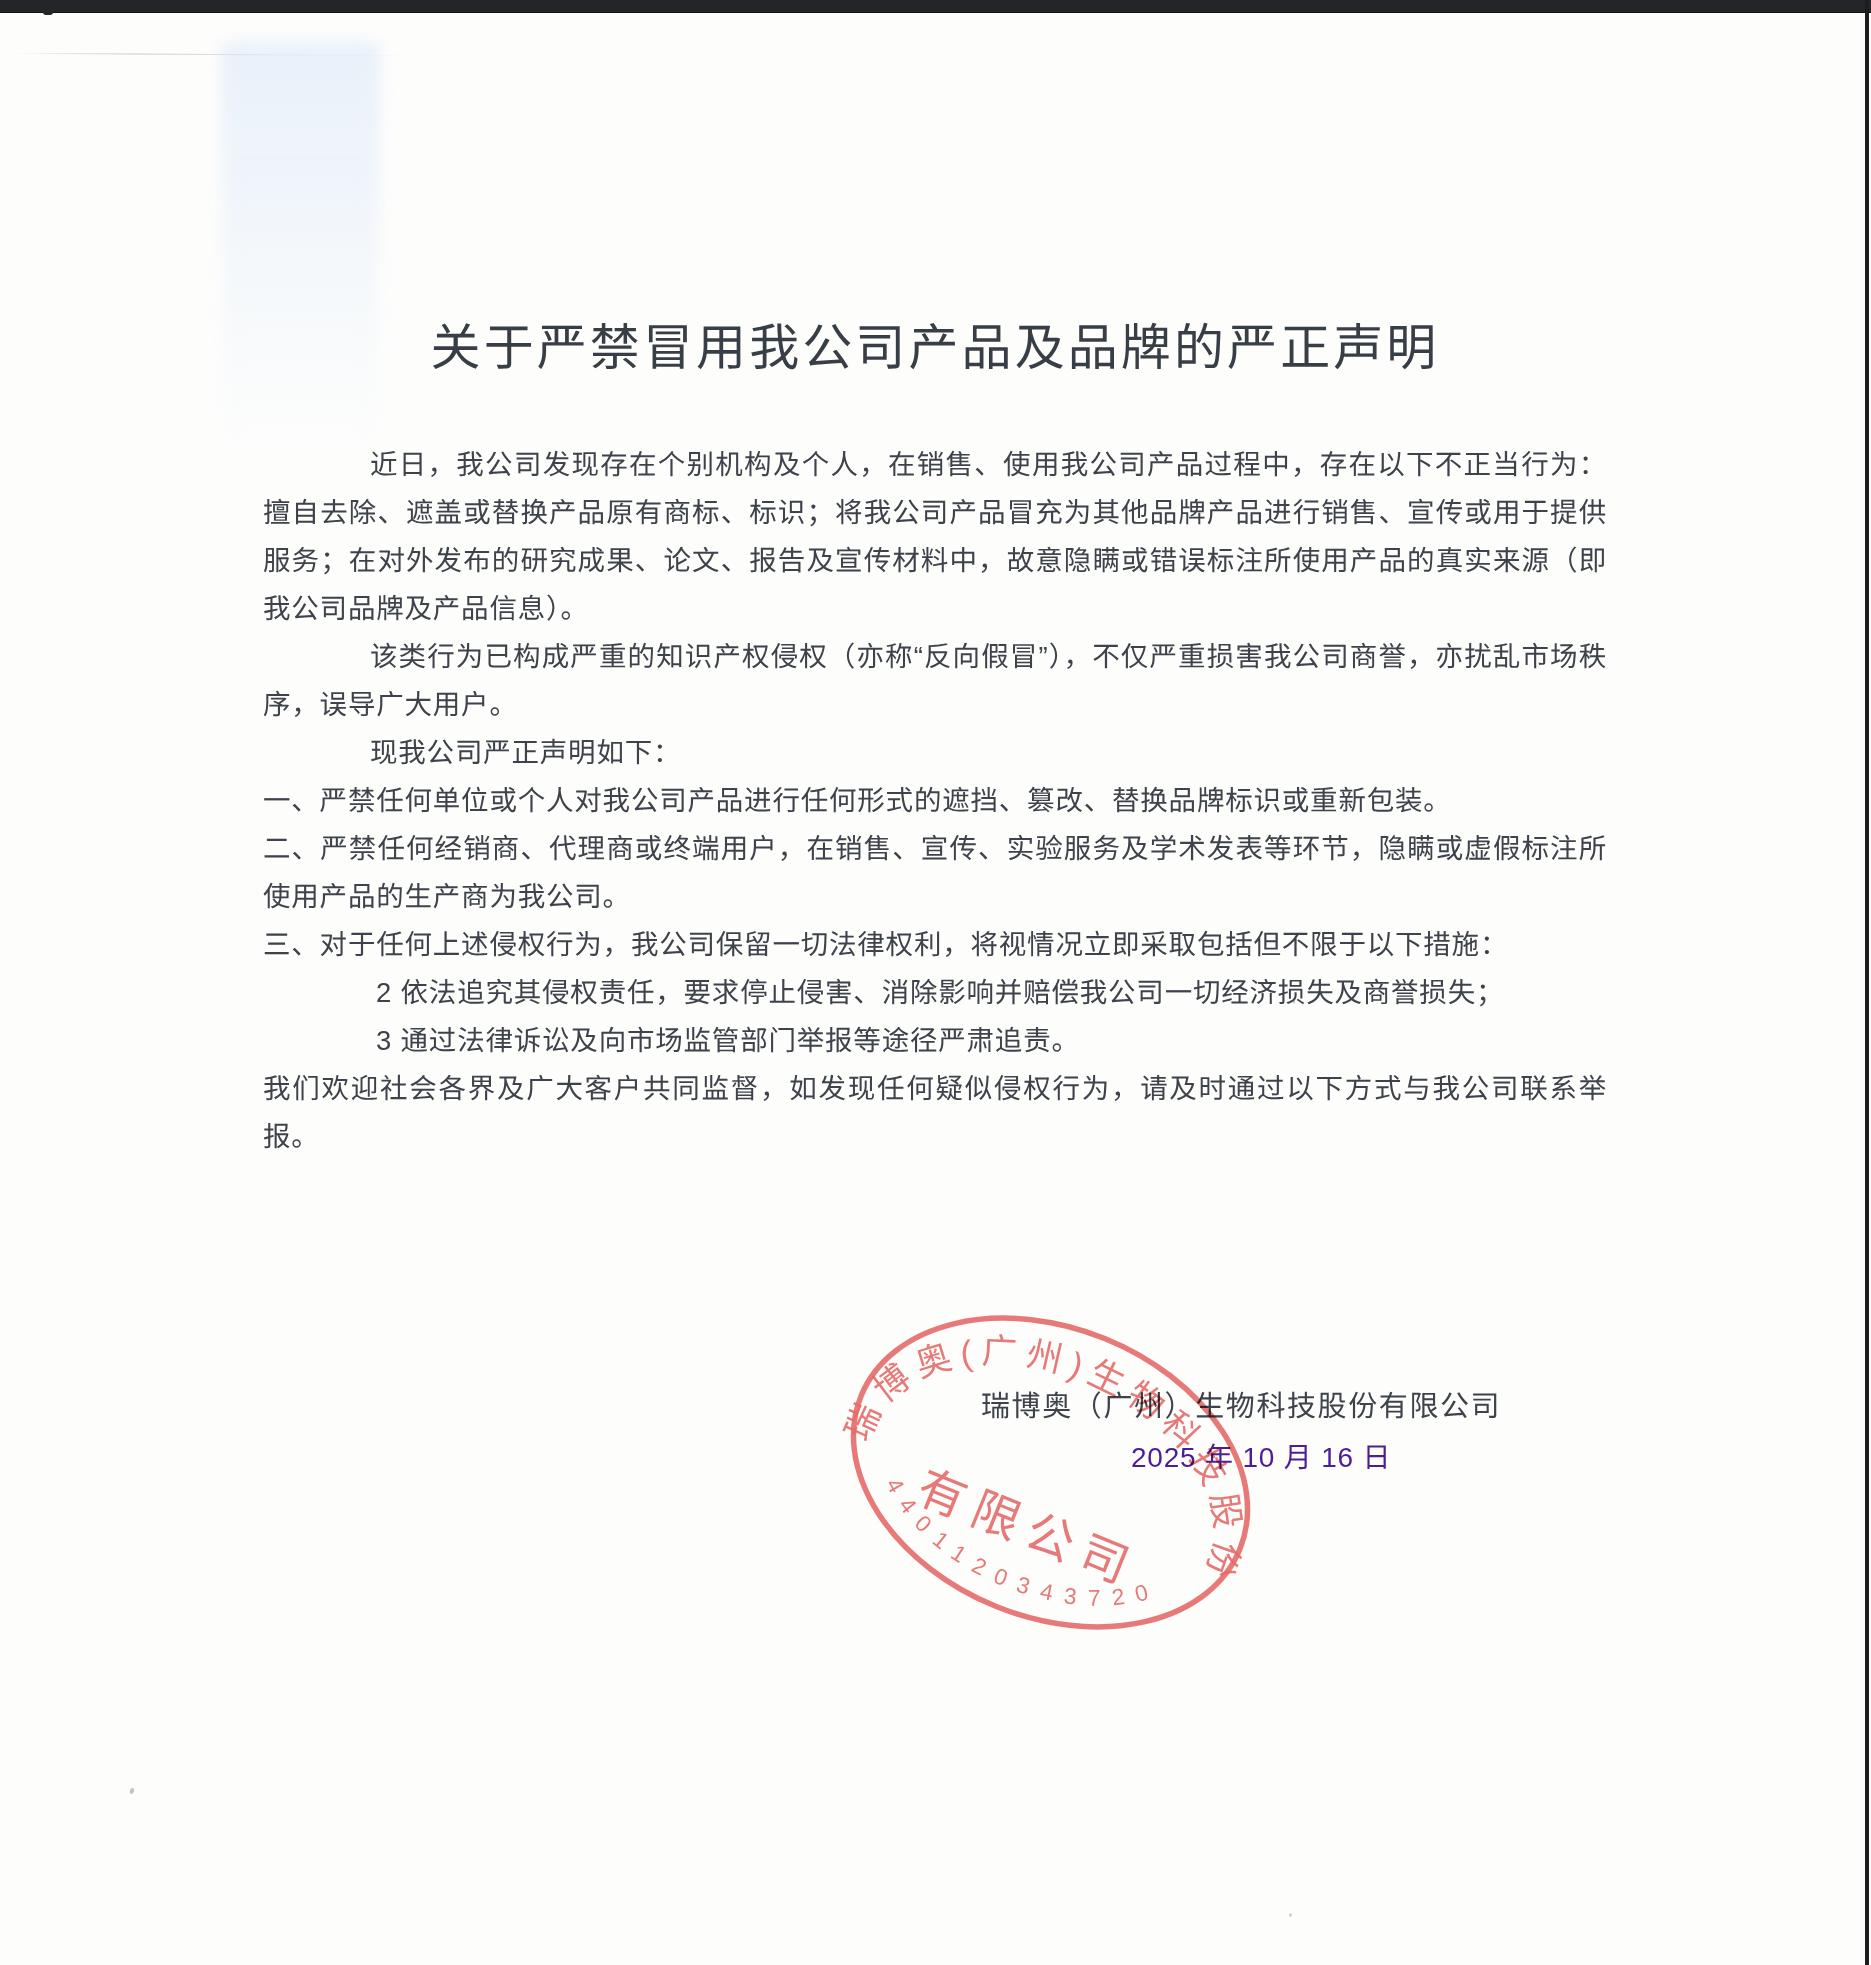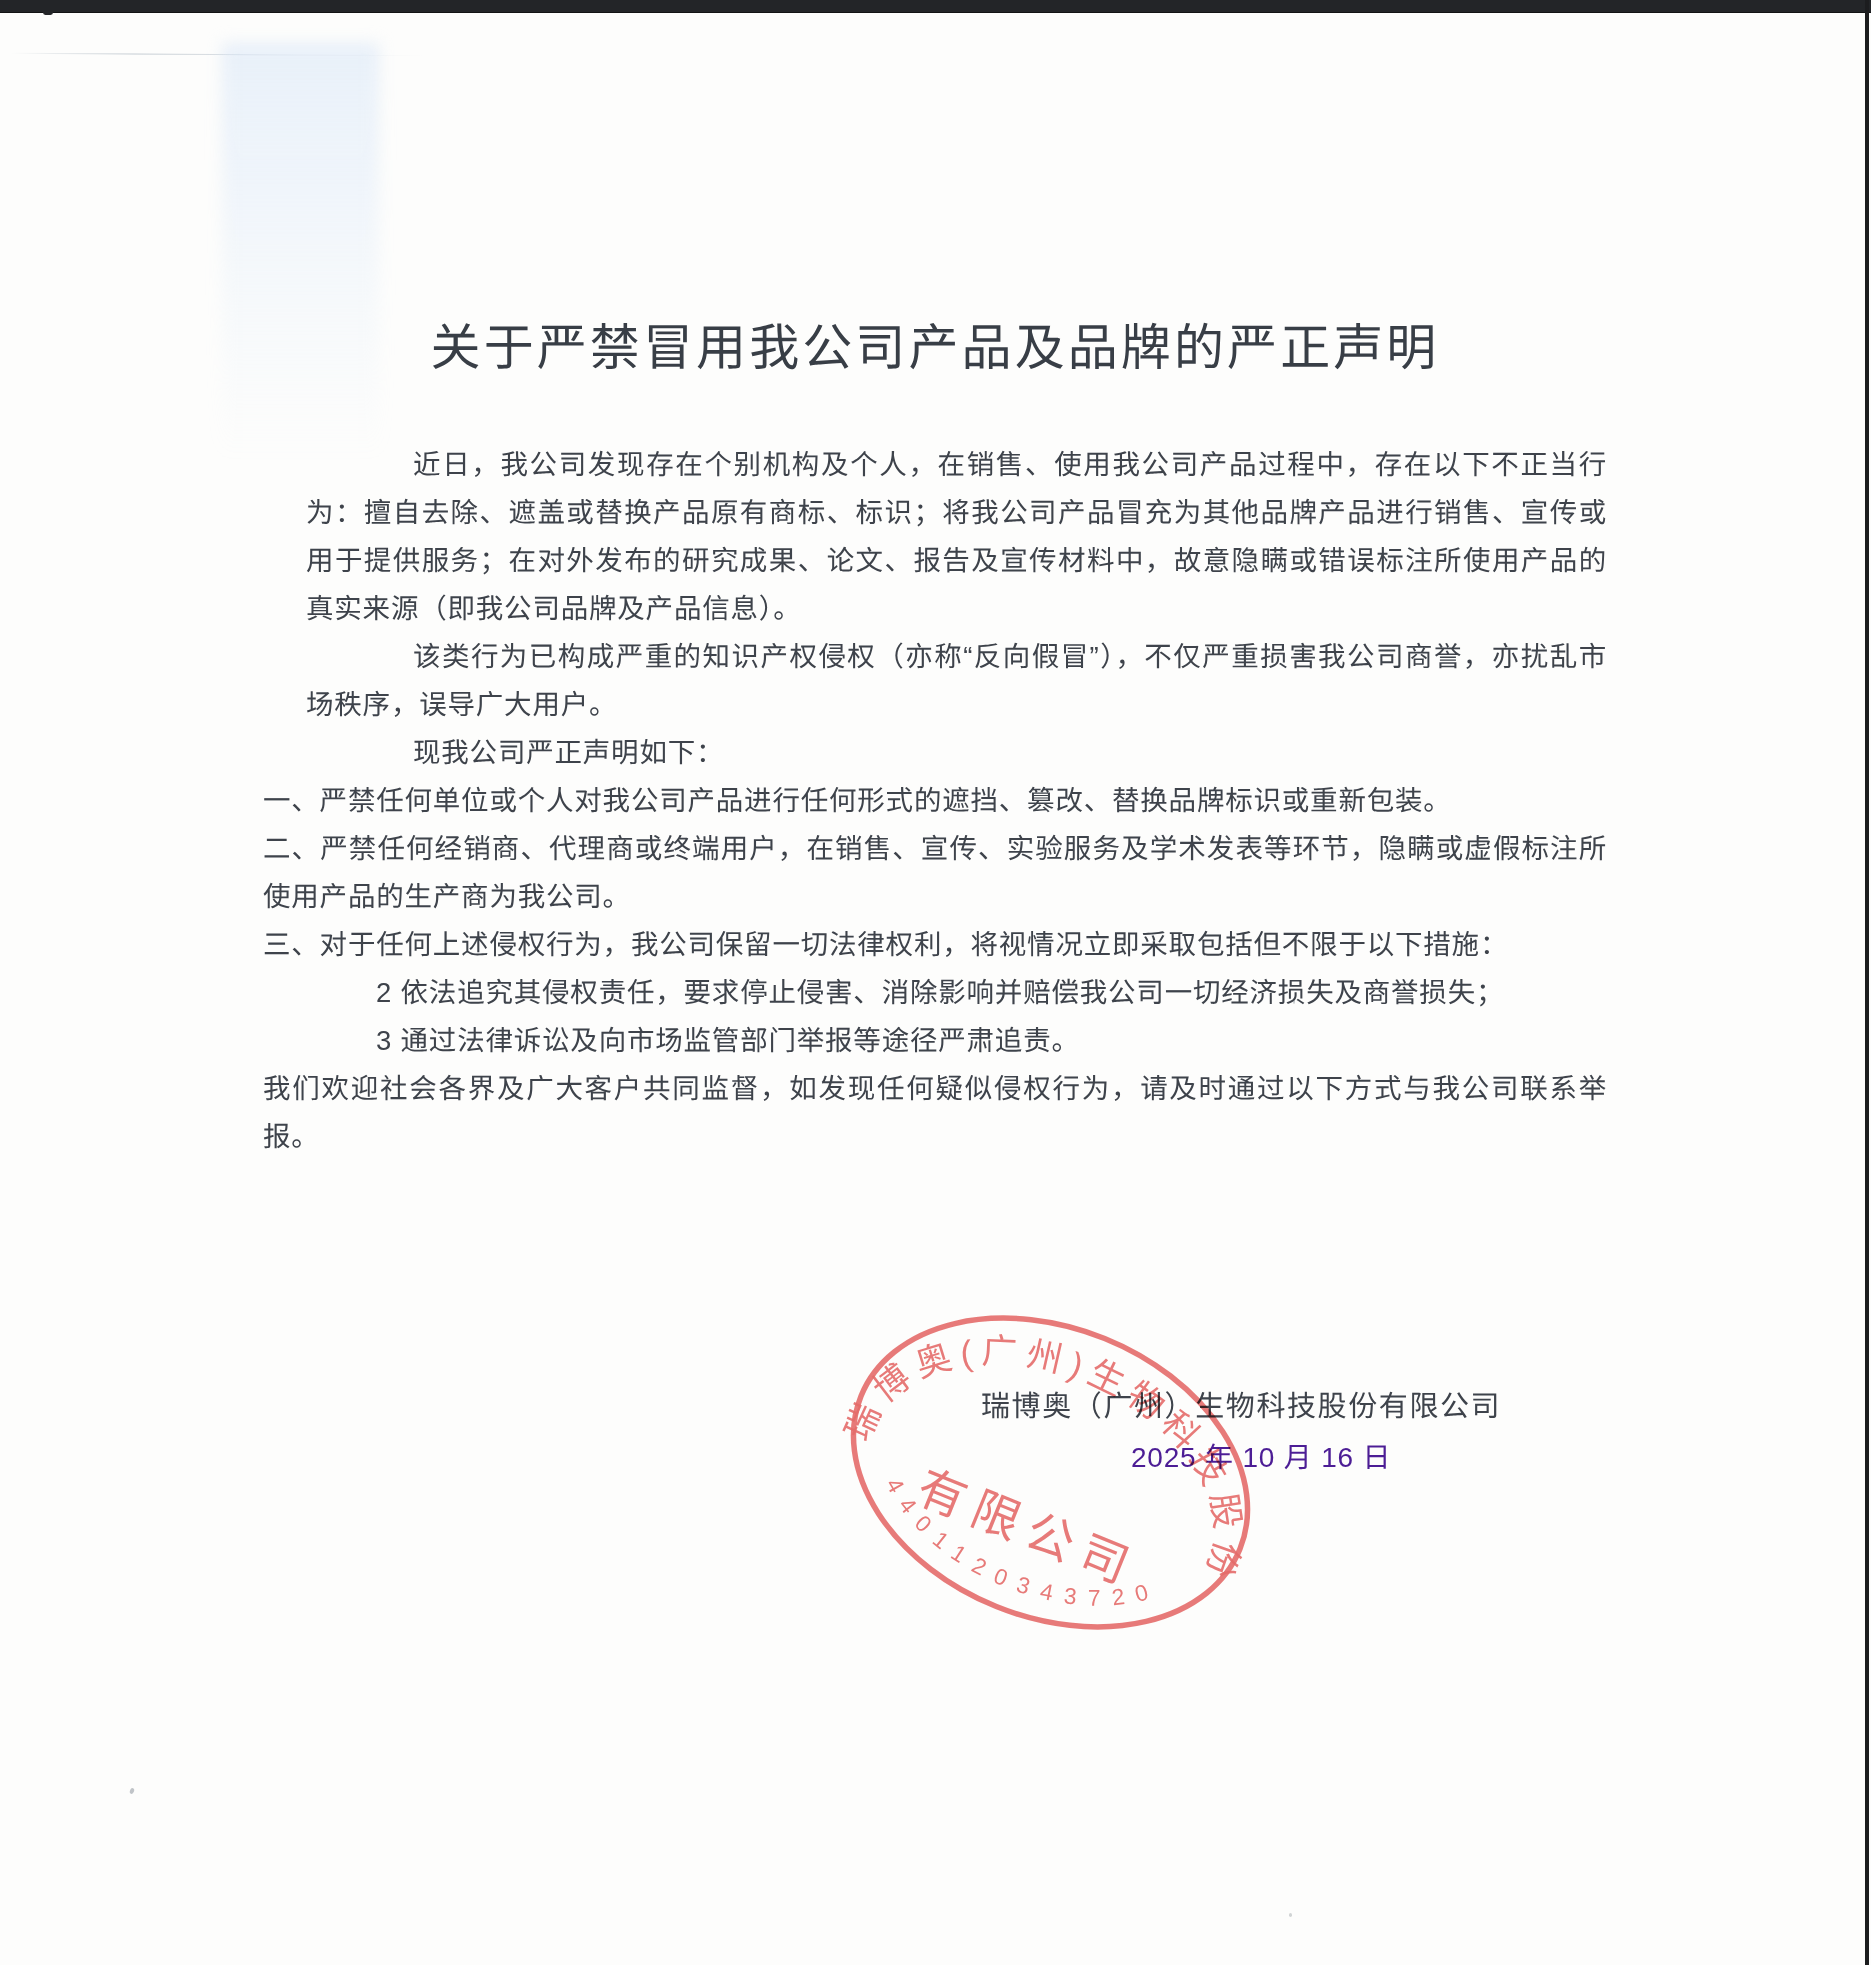--- a/index.html
+++ b/index.html
@@ -45,21 +45,21 @@
     font-size:50px;font-weight:normal;
     color:#383e46;letter-spacing:3.1px;
     white-space:nowrap;
   }
   .paragraphs{
     position:absolute;left:263px;top:441px;width:1344px;
     font-size:27.5px;line-height:48px;letter-spacing:0.8px;
     color:#3e434b;text-align:justify;
   }
   .para{margin:0;}
-  .para.indent{text-indent:107px;margin-left:43px;}
+  .para.indent{text-indent:107px;}
   .para.sub{padding-left:113px;}
   .sig-company{
     position:absolute;left:981px;top:1382px;
     font-size:29px;color:#3e434b;letter-spacing:1.6px;white-space:nowrap;
   }
   .sig-date{
     position:absolute;left:1131px;top:1435px;
     font-size:28px;color:#4c1d95;letter-spacing:0.8px;white-space:nowrap;
   }
   

